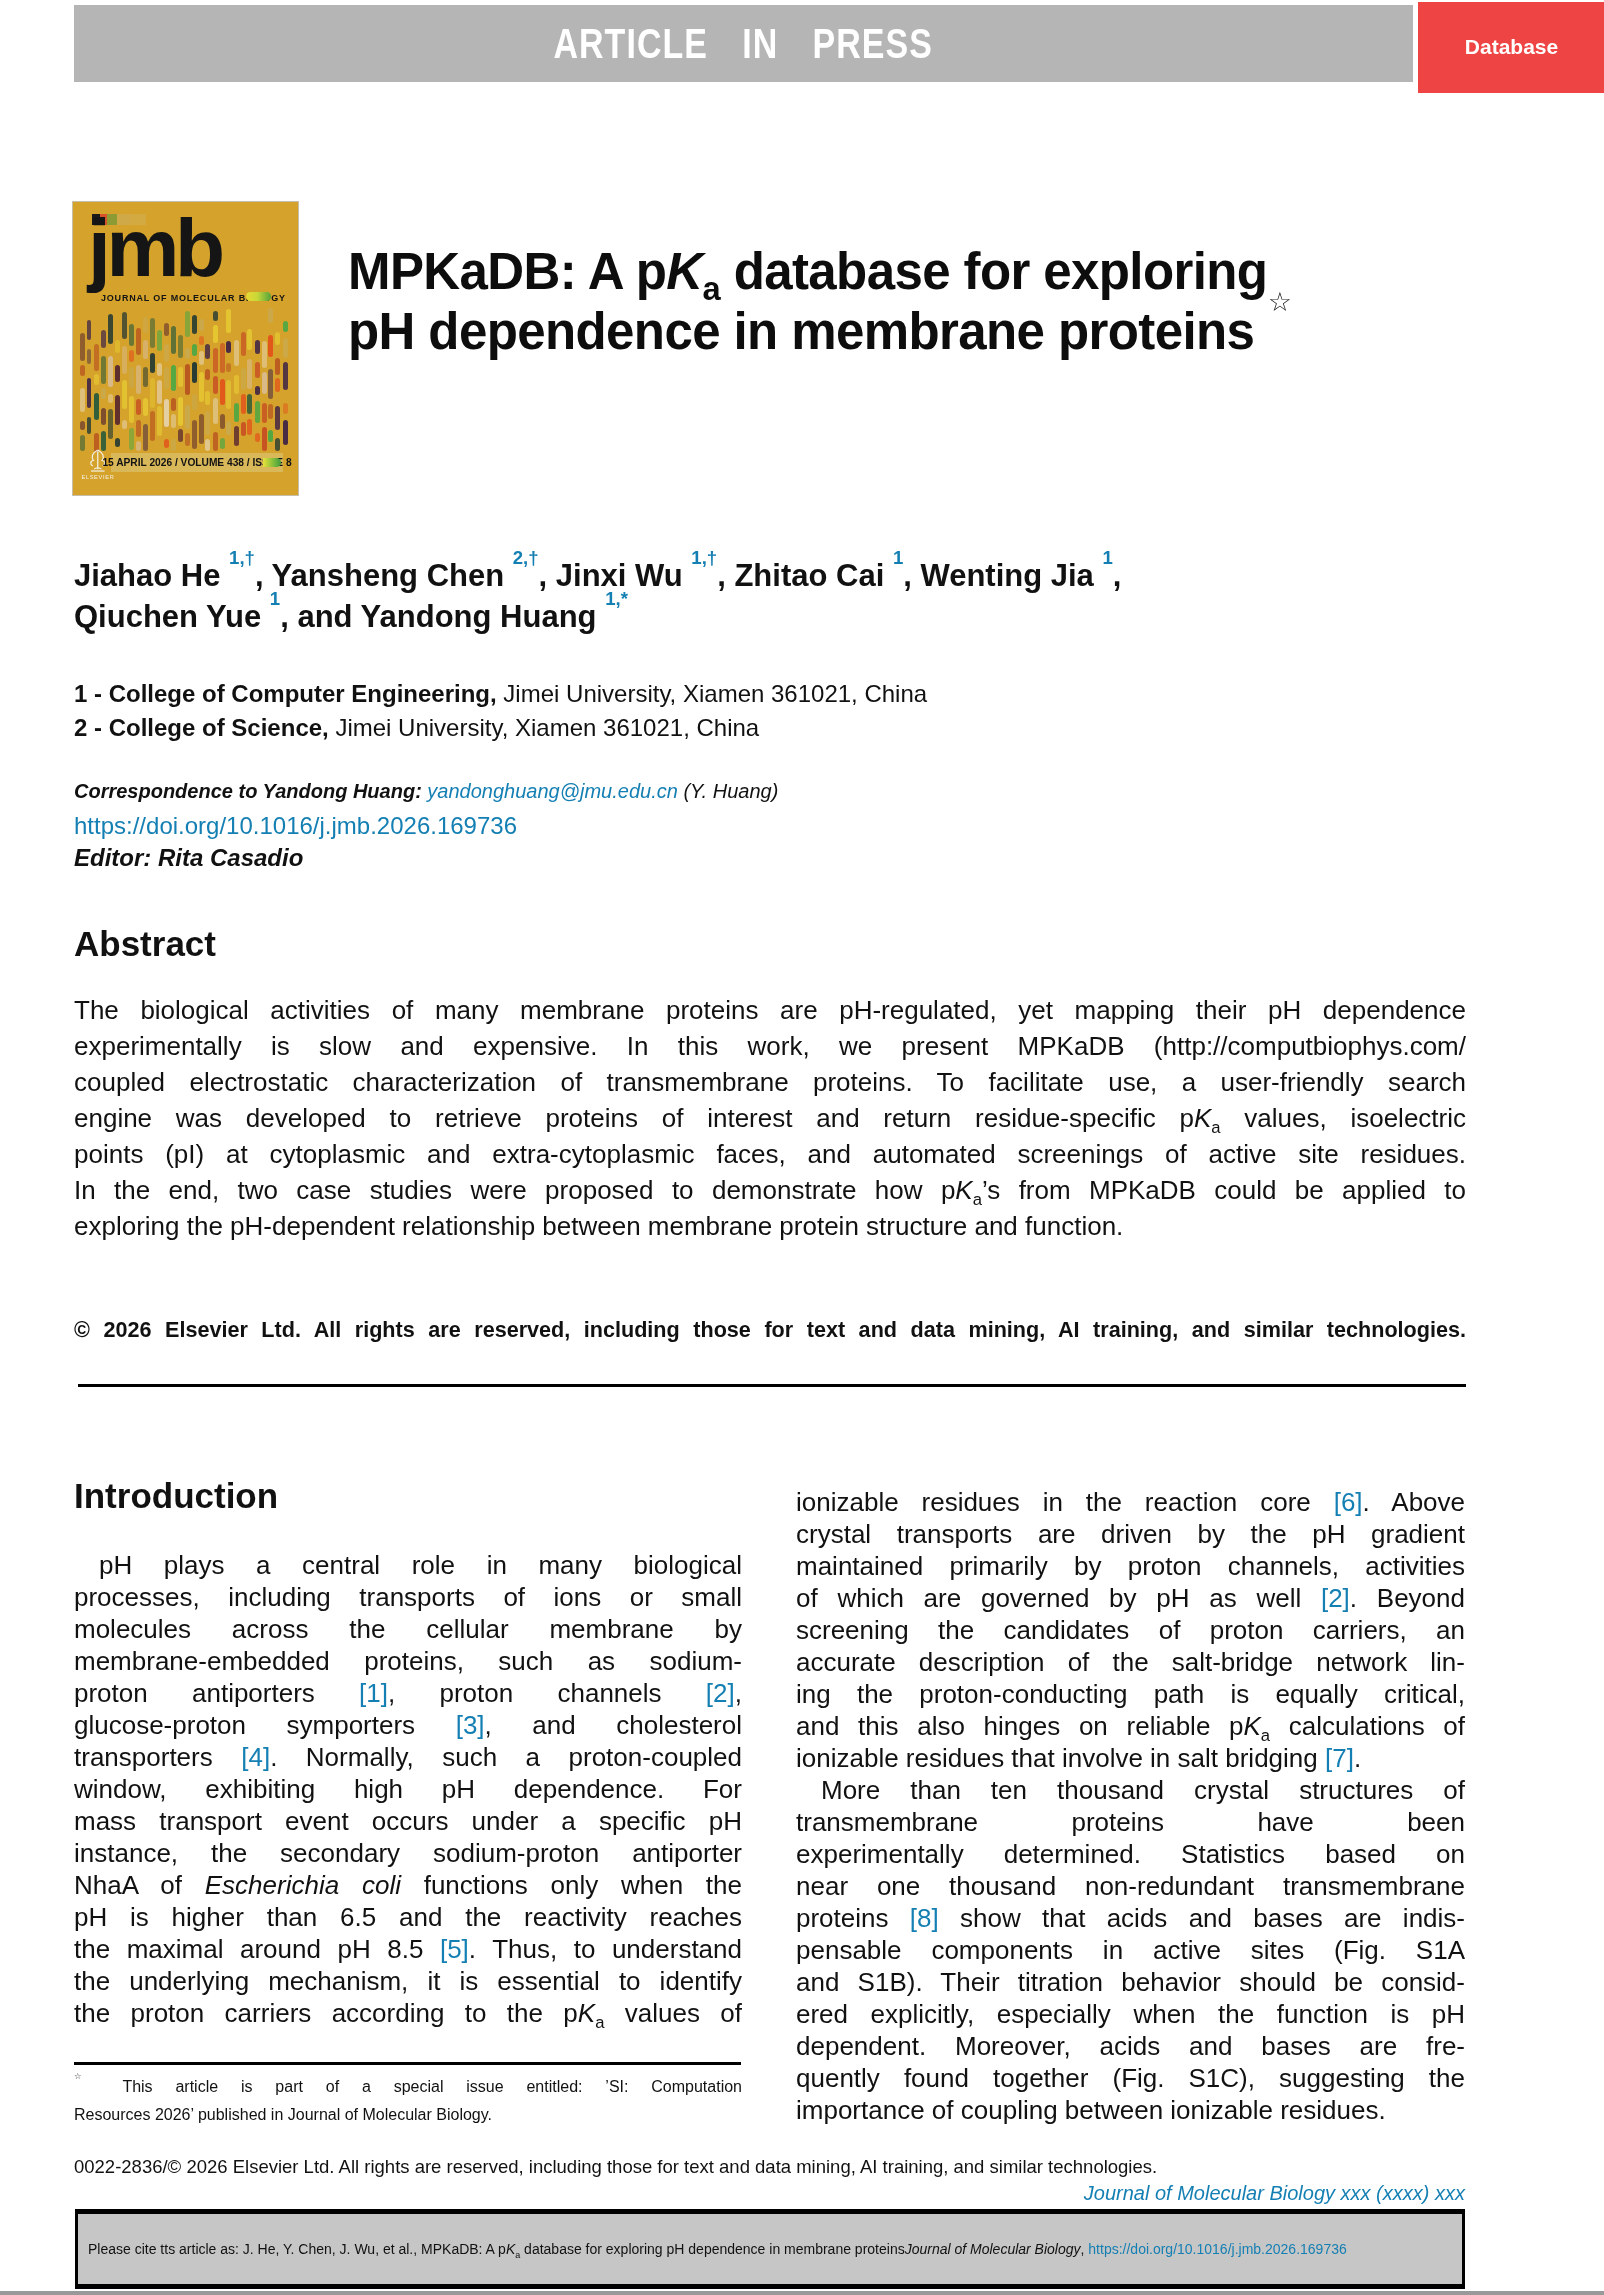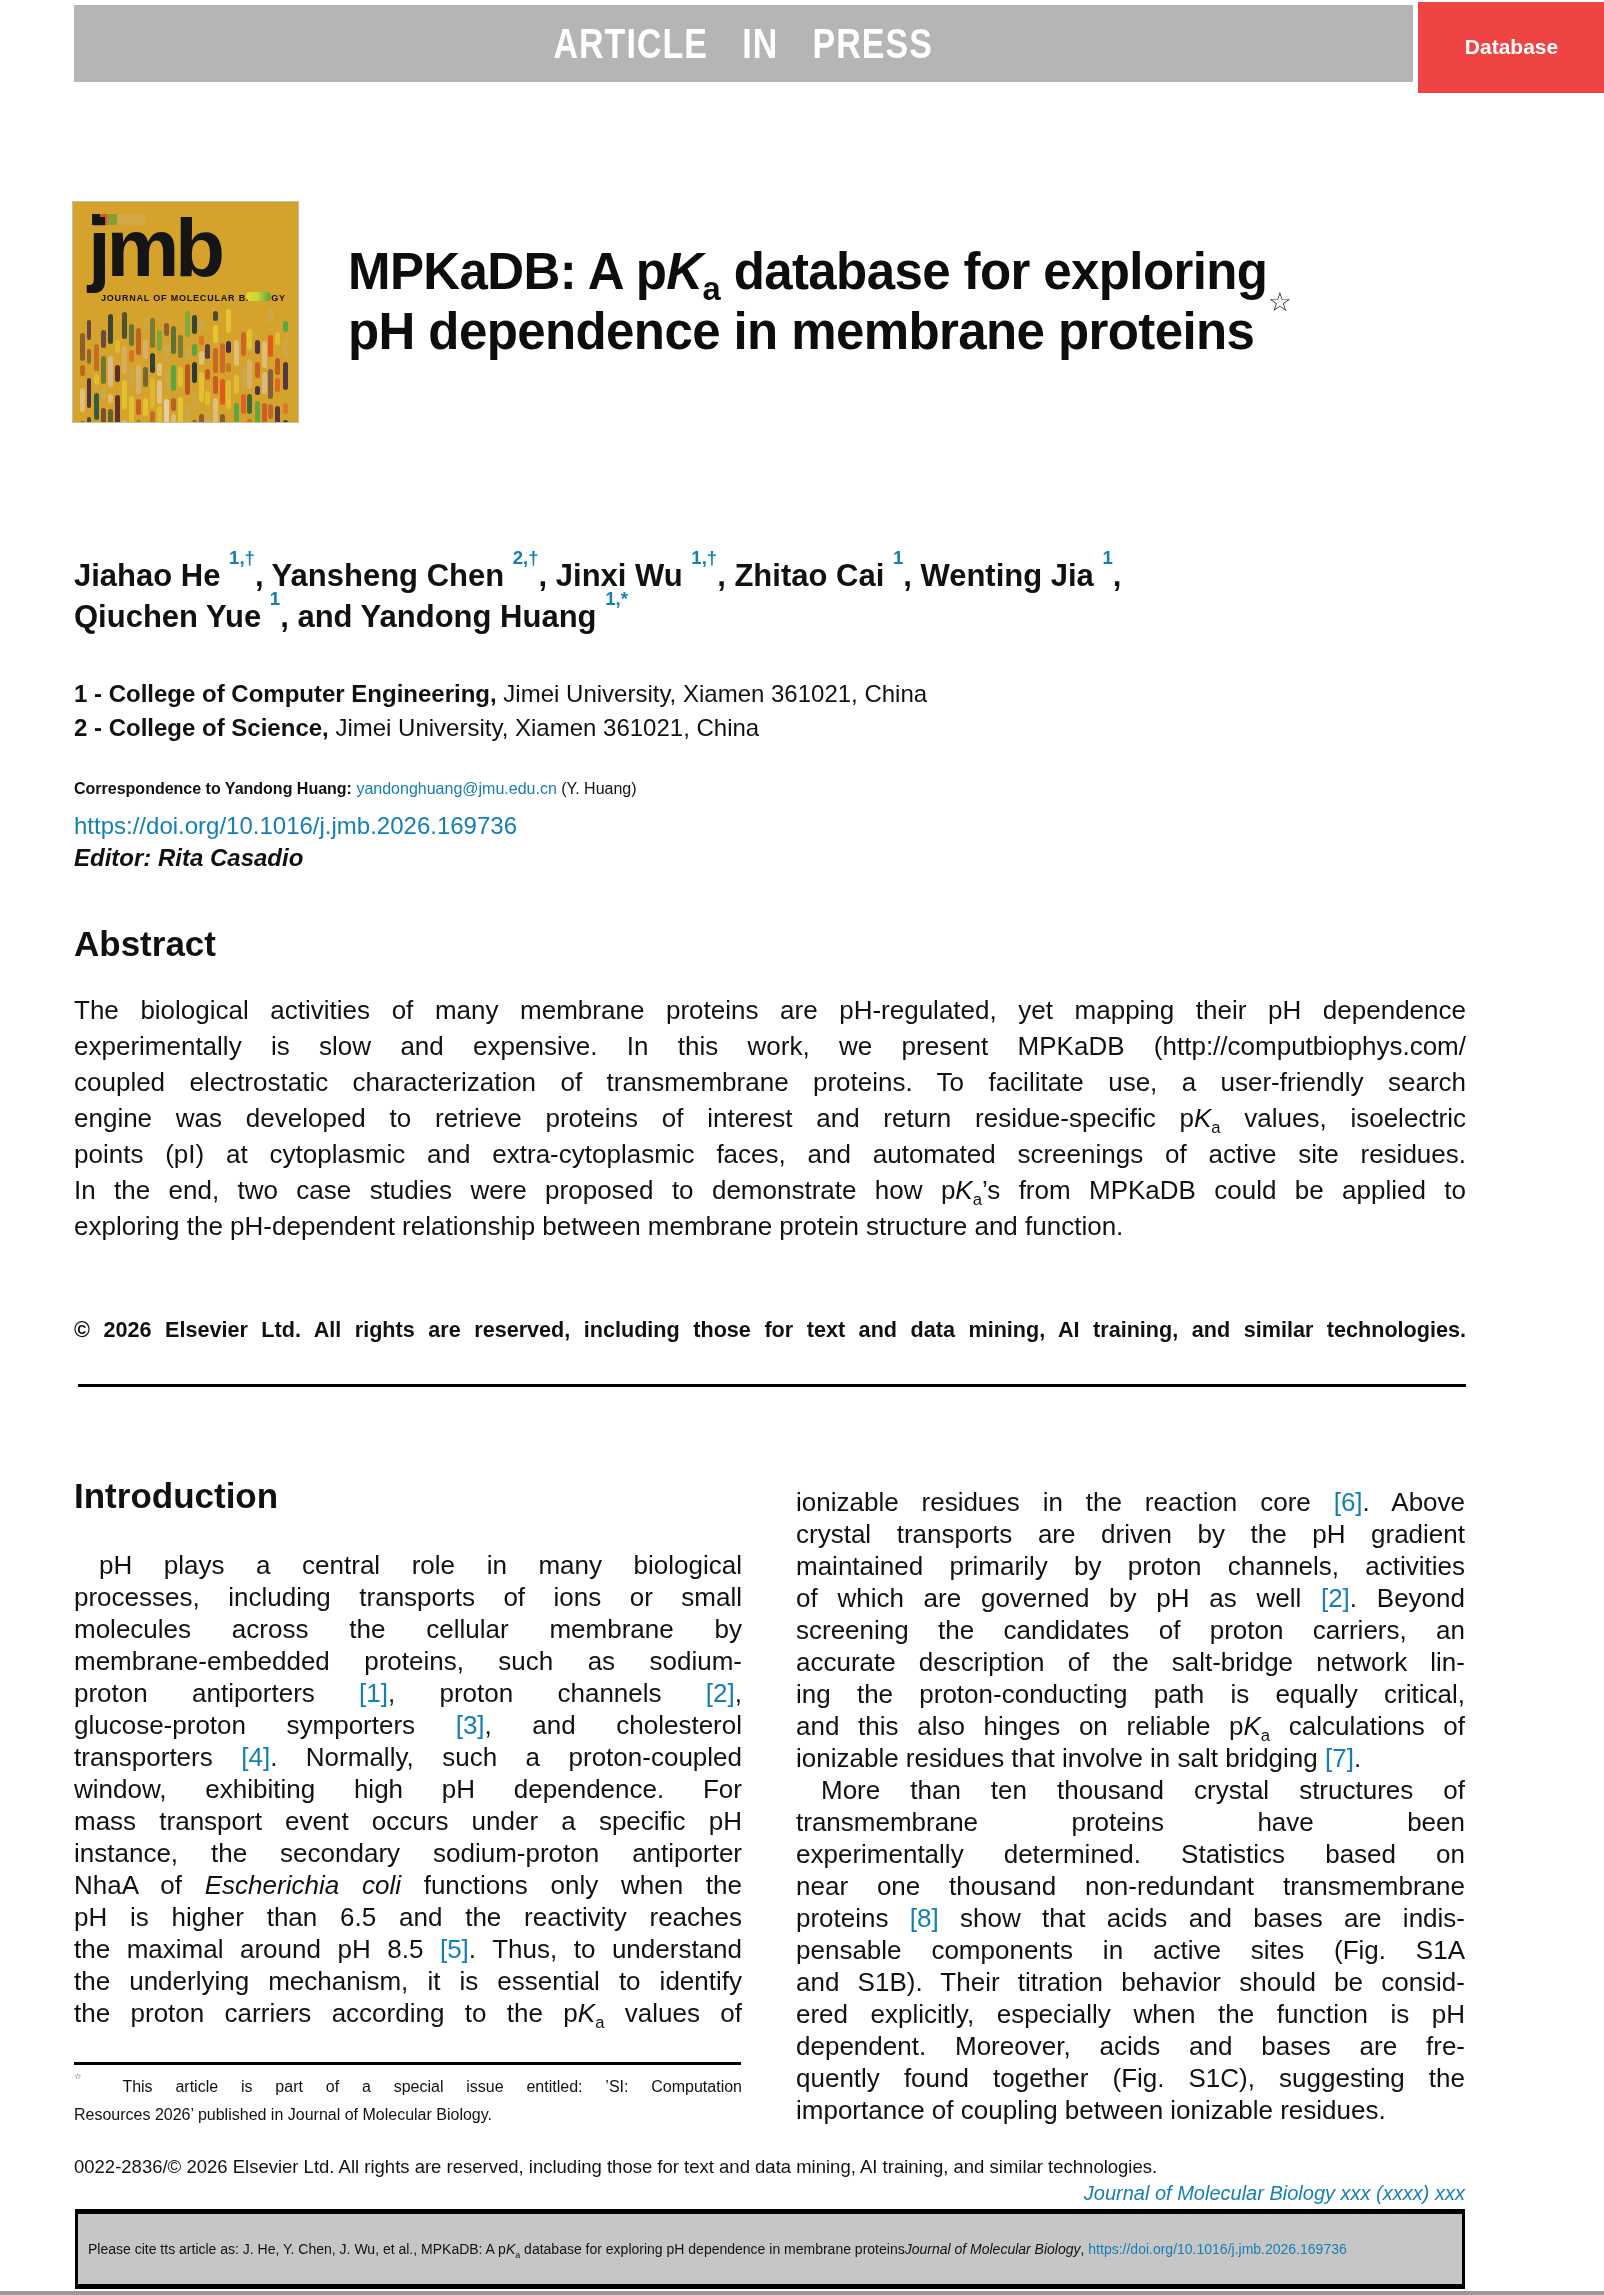--- a/index.html
+++ b/index.html
@@ -17,21 +17,21 @@
   sup.st{font-size:52%;line-height:0;position:relative;top:-0.75em;font-weight:normal;color:#222;}
   
   .banner{left:74px;top:5px;width:1339px;height:77px;background:var(--banner);
           display:flex;align-items:center;justify-content:center;}
   .banner span{color:#fff;font-weight:bold;font-size:40px;letter-spacing:1.2px;word-spacing:28px;
                transform:scale(0.85,1.08);white-space:nowrap;}
   .db-badge{left:1418px;top:1.9px;width:187px;height:91px;background:#ef4444;
             display:flex;align-items:center;justify-content:center;}
   .db-badge span{color:#fff;font-weight:bold;font-size:21px;}
   
-  .cover{left:73px;top:202px;width:225px;height:220px;background:var(--coverbg);
+  .cover{left:73px;top:202px;width:225px;height:293px;background:var(--coverbg);
          outline:0.6px solid rgba(90,70,20,0.35);overflow:hidden;}
   .chiprow{position:absolute;left:18.5px;top:12.4px;height:10.5px;display:flex;}
   .chiprow i{display:block;height:100%;}
   .jmb{position:absolute;left:15px;top:5px;font-size:82px;font-weight:600;letter-spacing:-4.3px;
        color:#151515;line-height:1;}
   .jname{position:absolute;left:28px;top:91px;font-size:9px;font-weight:bold;letter-spacing:0.8px;
          color:#141414;white-space:nowrap;}
   .jname-pill{position:absolute;left:173px;top:90px;width:25px;height:8.6px;border-radius:4.3px;
          background:linear-gradient(90deg,#e9d832 0%,#c8d838 45%,#54a33b 100%);}
   .bars{position:absolute;left:7.4px;top:106px;width:210px;height:143px;}
@@ -43,21 +43,21 @@
              display:flex;align-items:center;justify-content:center;}
   .issueband span{font-size:10.2px;font-weight:bold;color:#121212;white-space:nowrap;}
   .issue-pill{position:absolute;right:1.9px;top:5px;width:18.5px;height:9.3px;border-radius:0 5px 5px 0;
              background:linear-gradient(90deg,#e9e23a 0%,#7cbb3c 60%,#3f9b3f 100%);}
   
   .title{left:348px;top:242px;width:1050px;font-size:51px;font-weight:bold;line-height:60px;
          letter-spacing:-0.6px;color:#0d0d0d;}
   .authors{left:74px;top:555px;width:1396px;font-size:31px;font-weight:bold;line-height:41px;}
   .affils{left:74px;top:677px;width:1396px;font-size:24px;line-height:34px;}
   .affils .tline{margin:0;}
-  .corr{left:74px;top:780px;width:1396px;font-size:16px;}
+  .corr{left:74px;top:780px;width:1396px;font-size:20px;font-style:italic;}
   .doi{left:74px;top:812px;width:1396px;font-size:24px;}
   .editor{left:74px;top:844px;width:1396px;font-size:24px;font-weight:bold;font-style:italic;}
   
   .absh{left:74px;top:924px;font-size:35px;font-weight:bold;}
   .abstract{left:74px;top:992px;width:1392px;font-size:26px;line-height:36px;}
   .copyright{left:74px;top:1317px;width:1392px;font-size:21.6px;font-weight:bold;
              text-align:justify;text-align-last:justify;white-space:normal;}
   .bigrule{left:78px;top:1384px;width:1388px;height:3.1px;background:#000;}
   
   .introh{left:74px;top:1476px;font-size:35px;font-weight:bold;}

